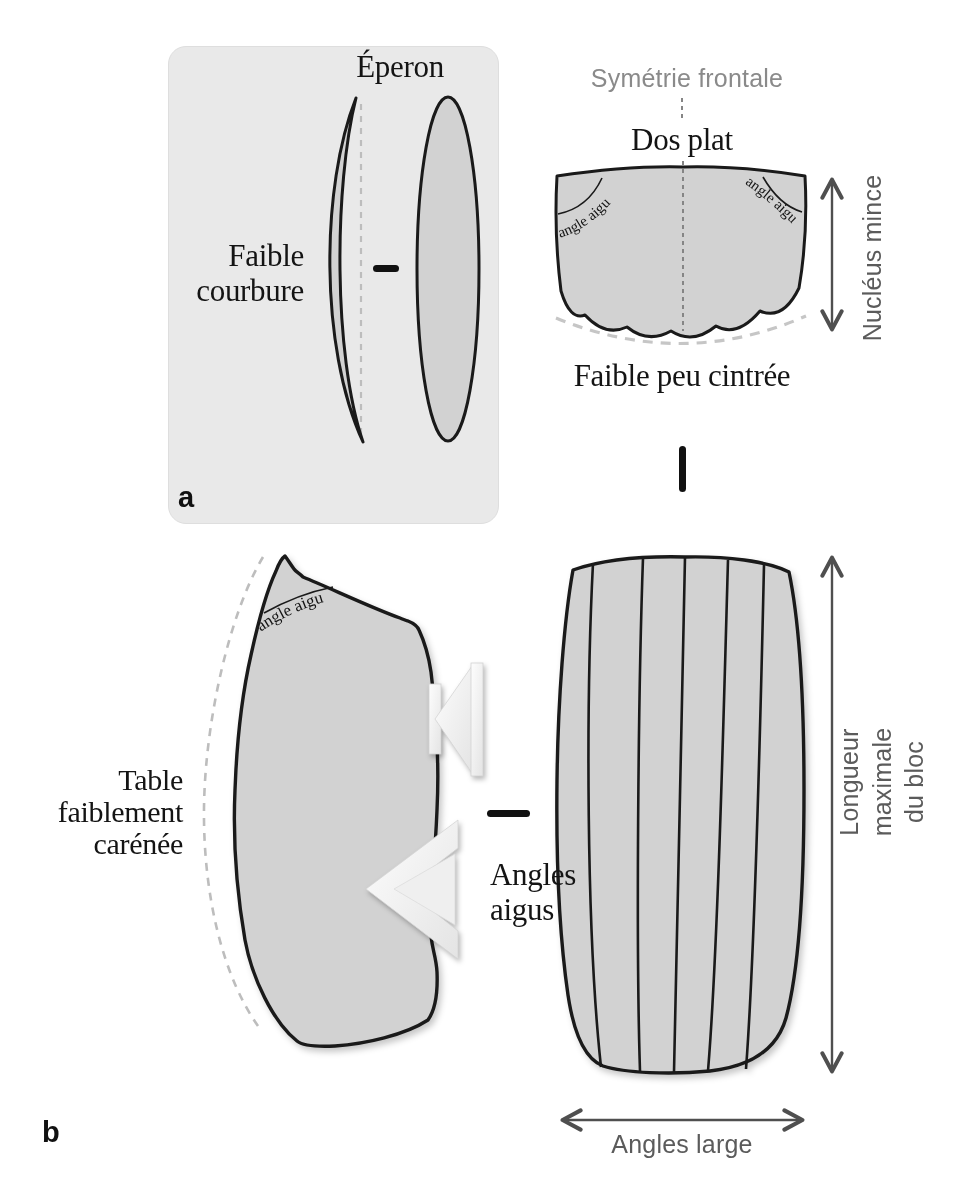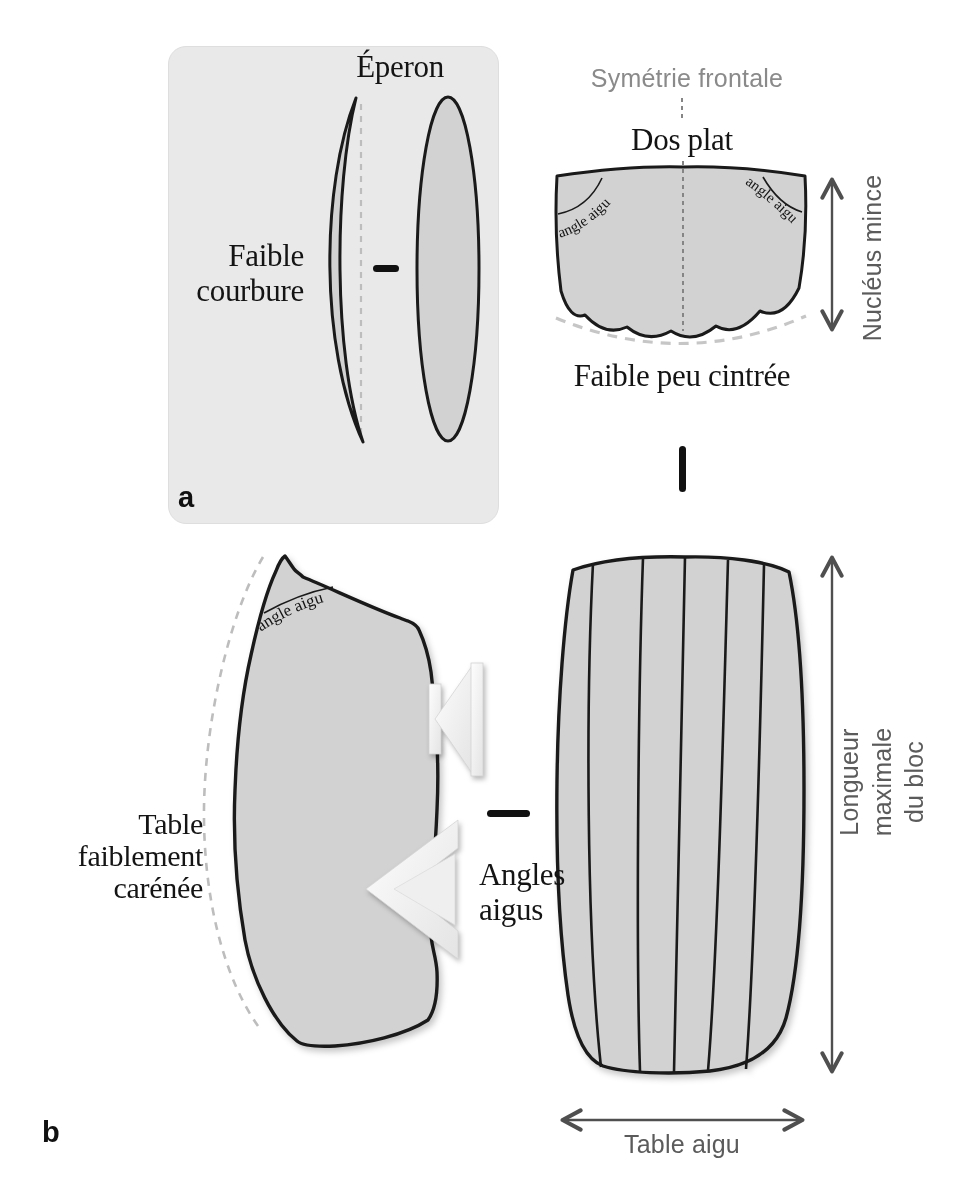--- a/index.html
+++ b/index.html
@@ -118,23 +118,23 @@
   <div class="lbl serif ctr" style="left:300px;top:50px;width:200px;">Éperon</div>
   <div class="lbl serif right pre" style="left:158px;top:239px;width:146px;">Faible
 courbure</div>
   <div class="lbl tag" style="left:178px;top:481px;">a</div>
 
   <div class="lbl serif ctr" style="left:582px;top:123px;width:200px;">Dos plat</div>
   <div class="lbl sans muted ctr" style="left:577px;top:64px;width:220px;">Symétrie frontale</div>
   <div class="lbl sans dark-gray rot" style="left:872px;top:258px;">Nucléus mince</div>
   <div class="lbl serif ctr" style="left:542px;top:359px;width:280px;">Faible peu cintrée</div>
 
-  <div class="lbl serif serif-sm right pre" style="left:56px;top:764px;width:147px;margin-top:44px;">Table
+  <div class="lbl serif serif-sm right pre" style="left:36px;top:764px;width:147px;">Table
 faiblement
 carénée</div>
-  <div class="lbl serif pre" style="left:479px;top:858px;">Angles
+  <div class="lbl serif pre" style="left:490px;top:858px;">Angles
 aigus</div>
   <div class="lbl sans dark-gray rot2" style="left:882px;top:782px;">Longueur maximale
 du bloc</div>
-  <div class="lbl sans dark-gray ctr" style="left:582px;top:1130px;width:200px;">Table aigu</div>
+  <div class="lbl sans dark-gray ctr" style="left:582px;top:1130px;width:200px;">Angles large</div>
   <div class="lbl tag" style="left:42px;top:1116px;">b</div>
 
 </div>
 
 </body></html>

